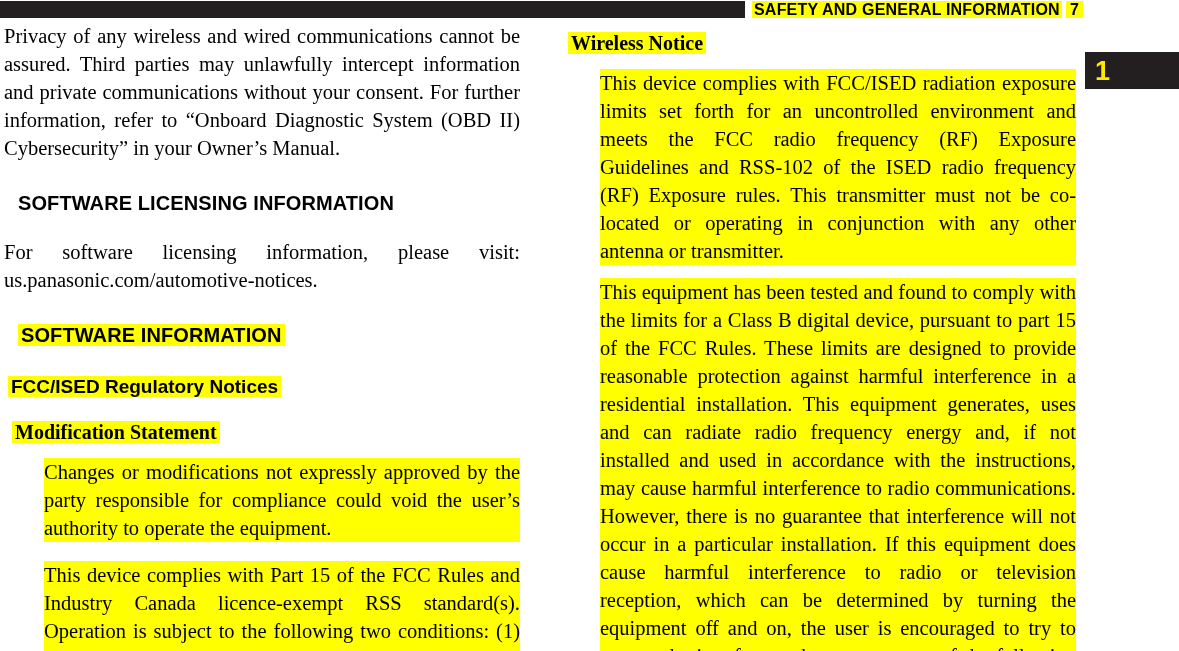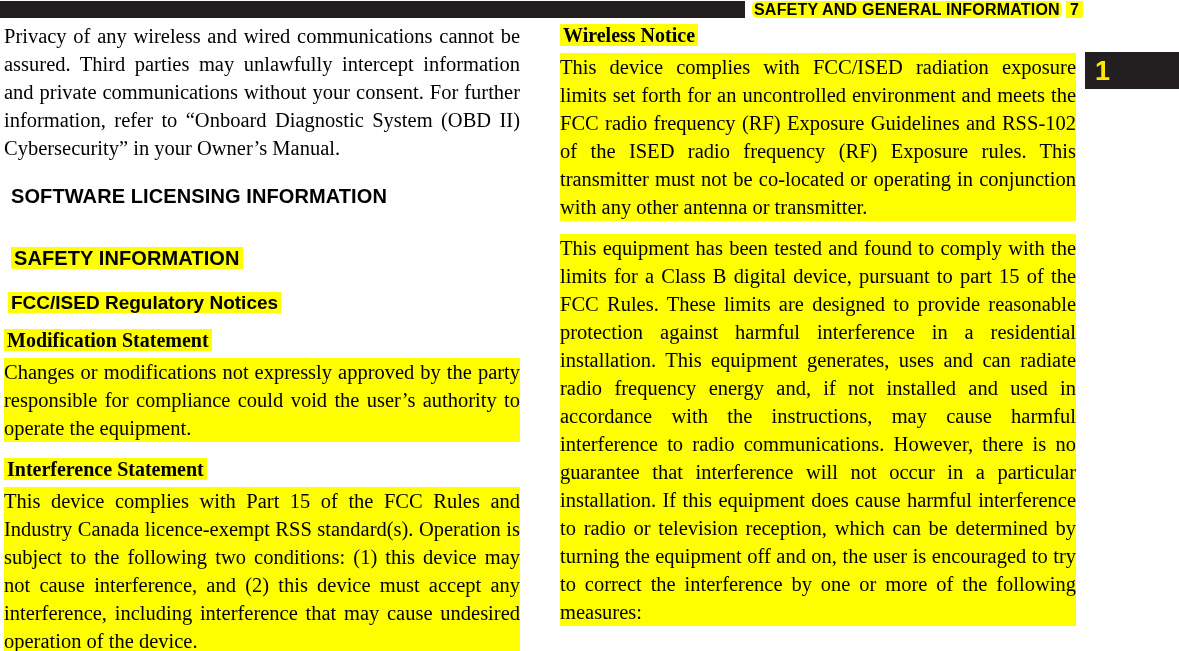--- a/index.html
+++ b/index.html
@@ -38,21 +38,20 @@
     top: 1px;
     font-family: "Liberation Sans", sans-serif;
     font-weight: bold;
     font-size: 16px;
     line-height: 17px;
     letter-spacing: 0.2px;
     color: #000000;
     background: #ffff00;
     white-space: nowrap;
     padding: 0 2px;
-    border-radius: 6px;
   }
   .header-pageno {
     position: absolute;
     left: 1066px;
     top: 1px;
     font-family: "Liberation Sans", sans-serif;
     font-weight: bold;
     font-size: 16px;
     line-height: 17px;
     color: #000000;
@@ -104,39 +103,40 @@
     text-align: justify;
     text-justify: inter-word;
     -webkit-hyphens: none;
     hyphens: none;
   }
 
   
   p.hl-block {
     background: #ffff00;
     background-image: linear-gradient(#ffff00, #ffff00);
+    margin-left: 40px;
   }
 
   h2.head-sans {
-    margin: 7px;
+    margin: 14px;
     font-family: "Liberation Sans", sans-serif;
     font-weight: bold;
     font-size: 20px;
     line-height: 26px;
     letter-spacing: 0.1px;
   }
   h3.head-sans-sub {
     margin: 4px;
     font-family: "Liberation Sans", sans-serif;
     font-weight: bold;
     font-size: 19px;
     line-height: 25px;
   }
   h4.head-serif {
-    margin: 0;
+    margin: 8px;
     font-family: "Liberation Serif", serif;
     font-weight: bold;
     font-size: 20px;
     line-height: 26px;
   }
   .head-hl {
     background: #ffff00;
     padding: 0 3px;
   }
 
@@ -162,40 +162,40 @@
   <div class="col col-left">
 
     <p class="body">Privacy of any wireless and wired communications cannot be assured. Third parties may unlawfully intercept information and private communications without your consent. For further information, refer to “Onboard Diagnostic System (OBD II) Cybersecurity” in your Owner’s Manual.</p>
 
     <div class="gap-m"></div>
 
     <h2 class="head-sans">SOFTWARE LICENSING INFORMATION</h2>
 
     <div class="gap-s"></div>
 
+    <p class="body">For software licensing information, please visit: us.panasonic.com/automotive-notices.</p>
 
     <div class="gap-m"></div>
 
-    <h2 class="head-sans"><span class="head-hl">SAFETY INFORMATION</span></h2>
+    <h2 class="head-sans"><span class="head-hl">SOFTWARE INFORMATION</span></h2>
 
     <div class="gap-s"></div>
 
     <h3 class="head-sans-sub"><span class="head-hl">FCC/ISED Regulatory Notices</span></h3>
 
     <div class="gap-s"></div>
 
     <h4 class="head-serif"><span class="head-hl">Modification Statement</span></h4>
 
     <div class="gap-xs"></div>
 
     <p class="body hl-block">Changes or modifications not expressly approved by the party responsible for compliance could void the user’s authority to operate the equipment.</p>
 
     <div class="gap-m"></div>
 
-    <h4 class="head-serif"><span class="head-hl">Interference Statement</span></h4>
 
     <div class="gap-xs"></div>
 
     <p class="body hl-block">This device complies with Part 15 of the FCC Rules and Industry Canada licence-exempt RSS standard(s). Operation is subject to the following two conditions: (1) this device may not cause interference, and (2) this device must accept any interference, including interference that may cause undesired operation of the device.</p>
   </div>
 
   <div class="col col-right">
 
     <h4 class="head-serif"><span class="head-hl">Wireless Notice</span></h4>
 

